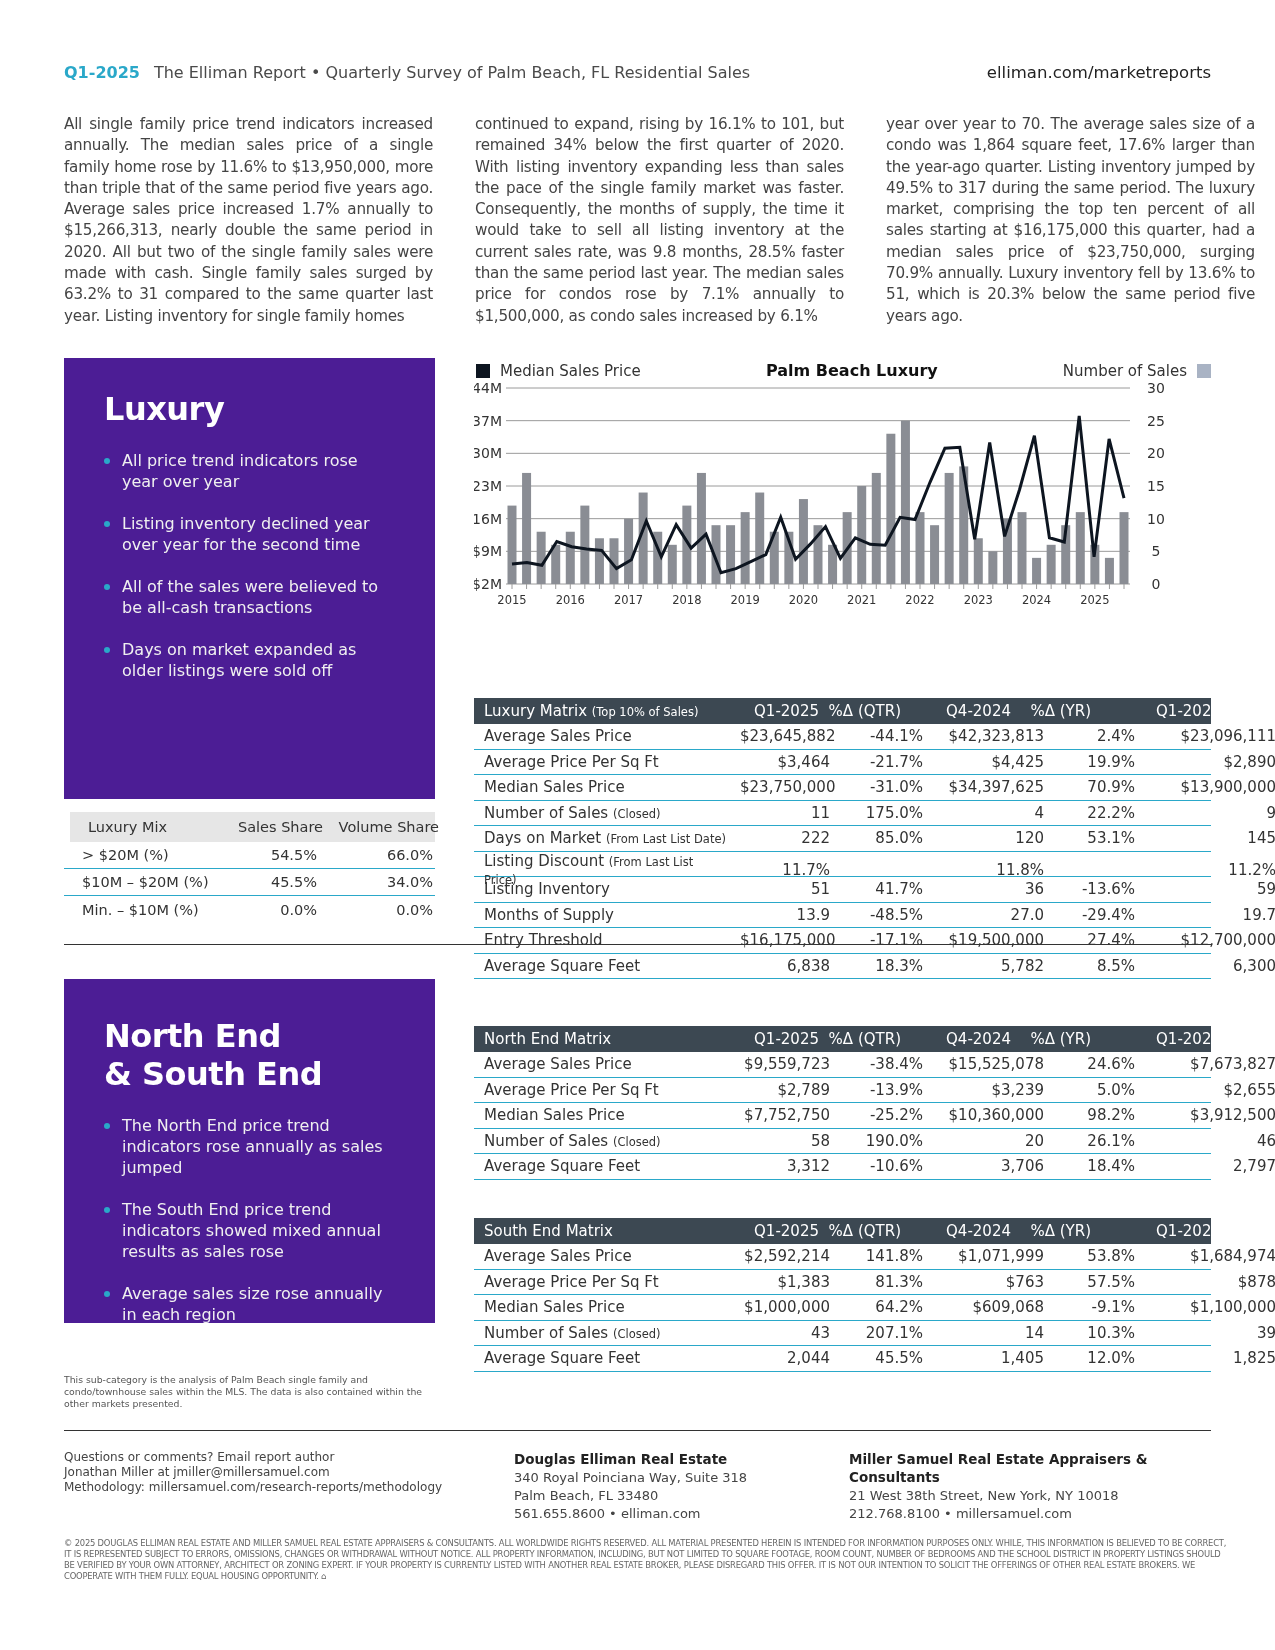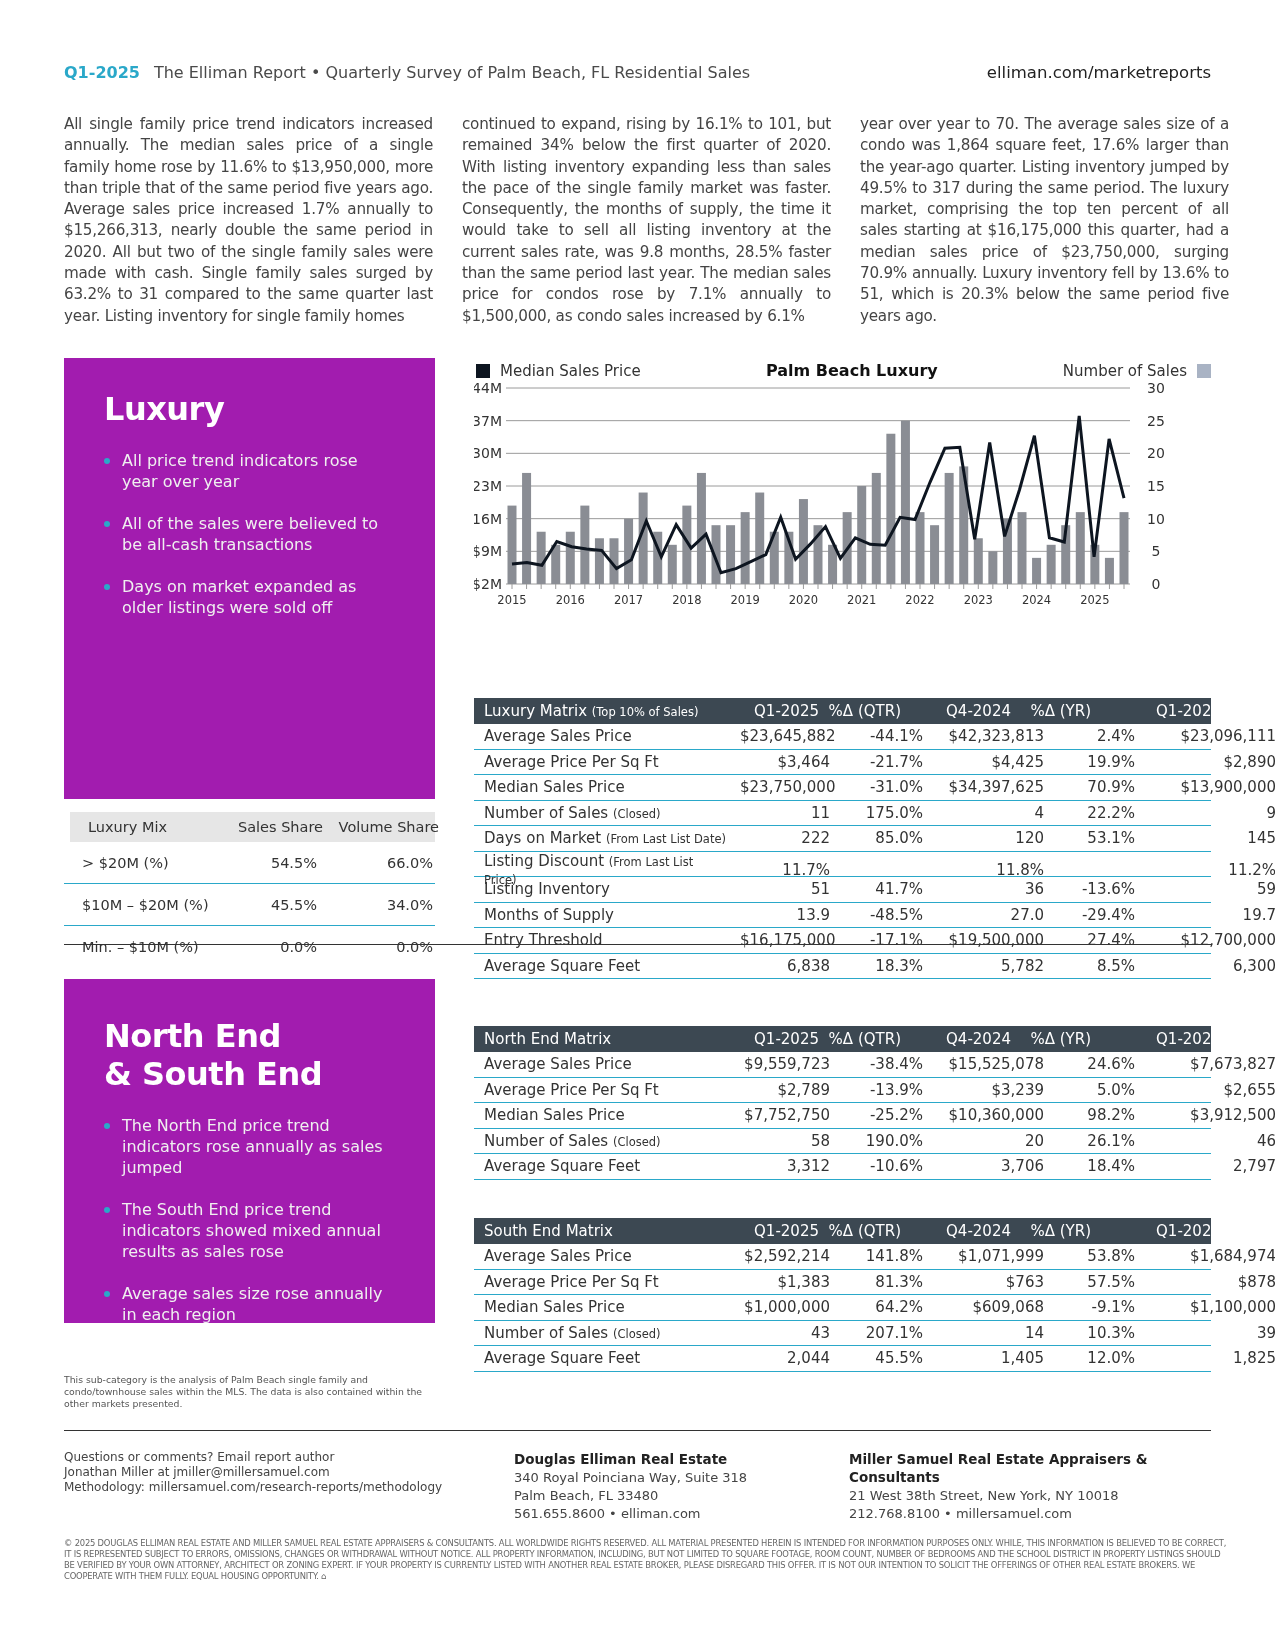--- a/index.html
+++ b/index.html
@@ -5,34 +5,34 @@
   * { box-sizing: border-box; margin: 0; padding: 0; }
   html, body { width: 1275px; height: 1650px; background: #ffffff; }
   body { position: relative; font-family: "DejaVu Sans", sans-serif; color: #3a3a3a; overflow: hidden; }
 
   .header { position: absolute; top: 60px; left: 64px; right: 64px; height: 24px; display: flex; align-items: center; justify-content: space-between; font-size: 16px; }
   .header .left { display: flex; gap: 14px; align-items: baseline; }
   .header .q { color: #2aa8c9; font-weight: bold; }
   .header .title { color: #4a4a4a; }
   .header .url { color: #222; font-size: 16.5px; }
 
-  .intro { position: absolute; top: 114px; left: 64px; right: 68px; display: grid; grid-template-columns: 369px 369px 369px; column-gap: 29px; }
+  .intro { position: absolute; top: 114px; left: 64px; right: 68px; display: grid; grid-template-columns: 369px 369px 369px; column-gap: 42px; }
   .intro p { font-size: 15.2px; line-height: 21.3px; color: #444; text-align: justify; letter-spacing: -0.25px; }
 
-  .sidebar { position: absolute; left: 64px; width: 371px; background: #a21caf; color: #fff; padding: 0 40px; }
+  .sidebar { position: absolute; left: 64px; width: 371px; background: #4c1d95; color: #fff; padding: 0 40px; }
   .sidebar h2 { font-size: 32px; font-weight: bold; line-height: 38px; color: #fff; letter-spacing: -0.5px; }
   .sidebar ul { list-style: none; margin-top: 22px; }
   .sidebar li { position: relative; padding-left: 18px; font-size: 16px; line-height: 21px; margin-bottom: 21px; color: #f0f0f0; }
   .sidebar li .dot { position: absolute; left: 0; top: 8px; width: 6px; height: 6px; border-radius: 50%; background: #2aa8c9; }
   #luxury-box { top: 358px; height: 441px; padding-top: 32px; }
   #ns-box { top: 979px; height: 344px; padding-top: 38px; }
 
   .mix { position: absolute; top: 812px; left: 64px; width: 371px; font-size: 14.5px; }
   .mix .hdr { display: grid; grid-template-columns: 140px 95px 116px; background: #e6e6e6; height: 30px; align-items: center; padding: 0 0 0 18px; color: #333; margin-left: 6px; }
-  .mix .row { display: grid; grid-template-columns: 140px 95px 116px; height: 42px; align-items: center; padding-left: 18px; border-bottom: 1px solid #2aa8c9; color: #333; }
+  .mix .row { display: grid; grid-template-columns: 140px 95px 116px; height: 27px; align-items: center; padding-left: 18px; border-bottom: 1px solid #2aa8c9; color: #333; }
   .mix .row:last-child { border-bottom: none; }
   .mix .r { text-align: right; }
 
   .chart { position: absolute; top: 358px; left: 474px; width: 737px; height: 280px; }
   .chart .legend-l { position: absolute; top: 4px; left: 2px; display: flex; align-items: center; gap: 10px; font-size: 15px; color: #333; }
   .chart .legend-r { position: absolute; top: 4px; right: 0; display: flex; align-items: center; gap: 10px; font-size: 15px; color: #333; }
   .chart .sw { width: 14px; height: 14px; display: inline-block; }
   .chart .ctitle { position: absolute; top: 3px; left: 292px; font-size: 16px; font-weight: bold; color: #111; }
   .chart svg { position: absolute; top: 0; left: 0; }
 
@@ -71,20 +71,21 @@
 <div class="intro">
   <p>All single family price trend indicators increased annually. The median sales price of a single family home rose by 11.6% to $13,950,000, more than triple that of the same period five years ago. Average sales price increased 1.7% annually to $15,266,313, nearly double the same period in 2020. All but two of the single family sales were made with cash. Single family sales surged by 63.2% to 31 compared to the same quarter last year. Listing inventory for single family homes</p>
   <p>continued to expand, rising by 16.1% to 101, but remained 34% below the first quarter of 2020. With listing inventory expanding less than sales the pace of the single family market was faster. Consequently, the months of supply, the time it would take to sell all listing inventory at the current sales rate, was 9.8 months, 28.5% faster than the same period last year. The median sales price for condos rose by 7.1% annually to $1,500,000, as condo sales increased by 6.1%</p>
   <p>year over year to 70. The average sales size of a condo was 1,864 square feet, 17.6% larger than the year-ago quarter. Listing inventory jumped by 49.5% to 317 during the same period. The luxury market, comprising the top ten percent of all sales starting at $16,175,000 this quarter, had a median sales price of $23,750,000, surging 70.9% annually. Luxury inventory fell by 13.6% to 51, which is 20.3% below the same period five years ago.</p>
 </div>
 
 <div class="sidebar" id="luxury-box">
   <h2>Luxury</h2>
   <ul>
     <li><span class="dot"></span><span>All price trend indicators rose year over year</span></li>
+    <li><span class="dot"></span><span>Listing inventory declined year over year for the second time</span></li>
     <li><span class="dot"></span><span>All of the sales were believed to be all-cash transactions</span></li>
     <li><span class="dot"></span><span>Days on market expanded as older listings were sold off</span></li>
   </ul>
 </div>
 
 <div class="mix">
   <div class="hdr">
     <span>Luxury Mix</span>
     <span class="r">Sales Share</span>
     <span class="r">Volume Share</span>

